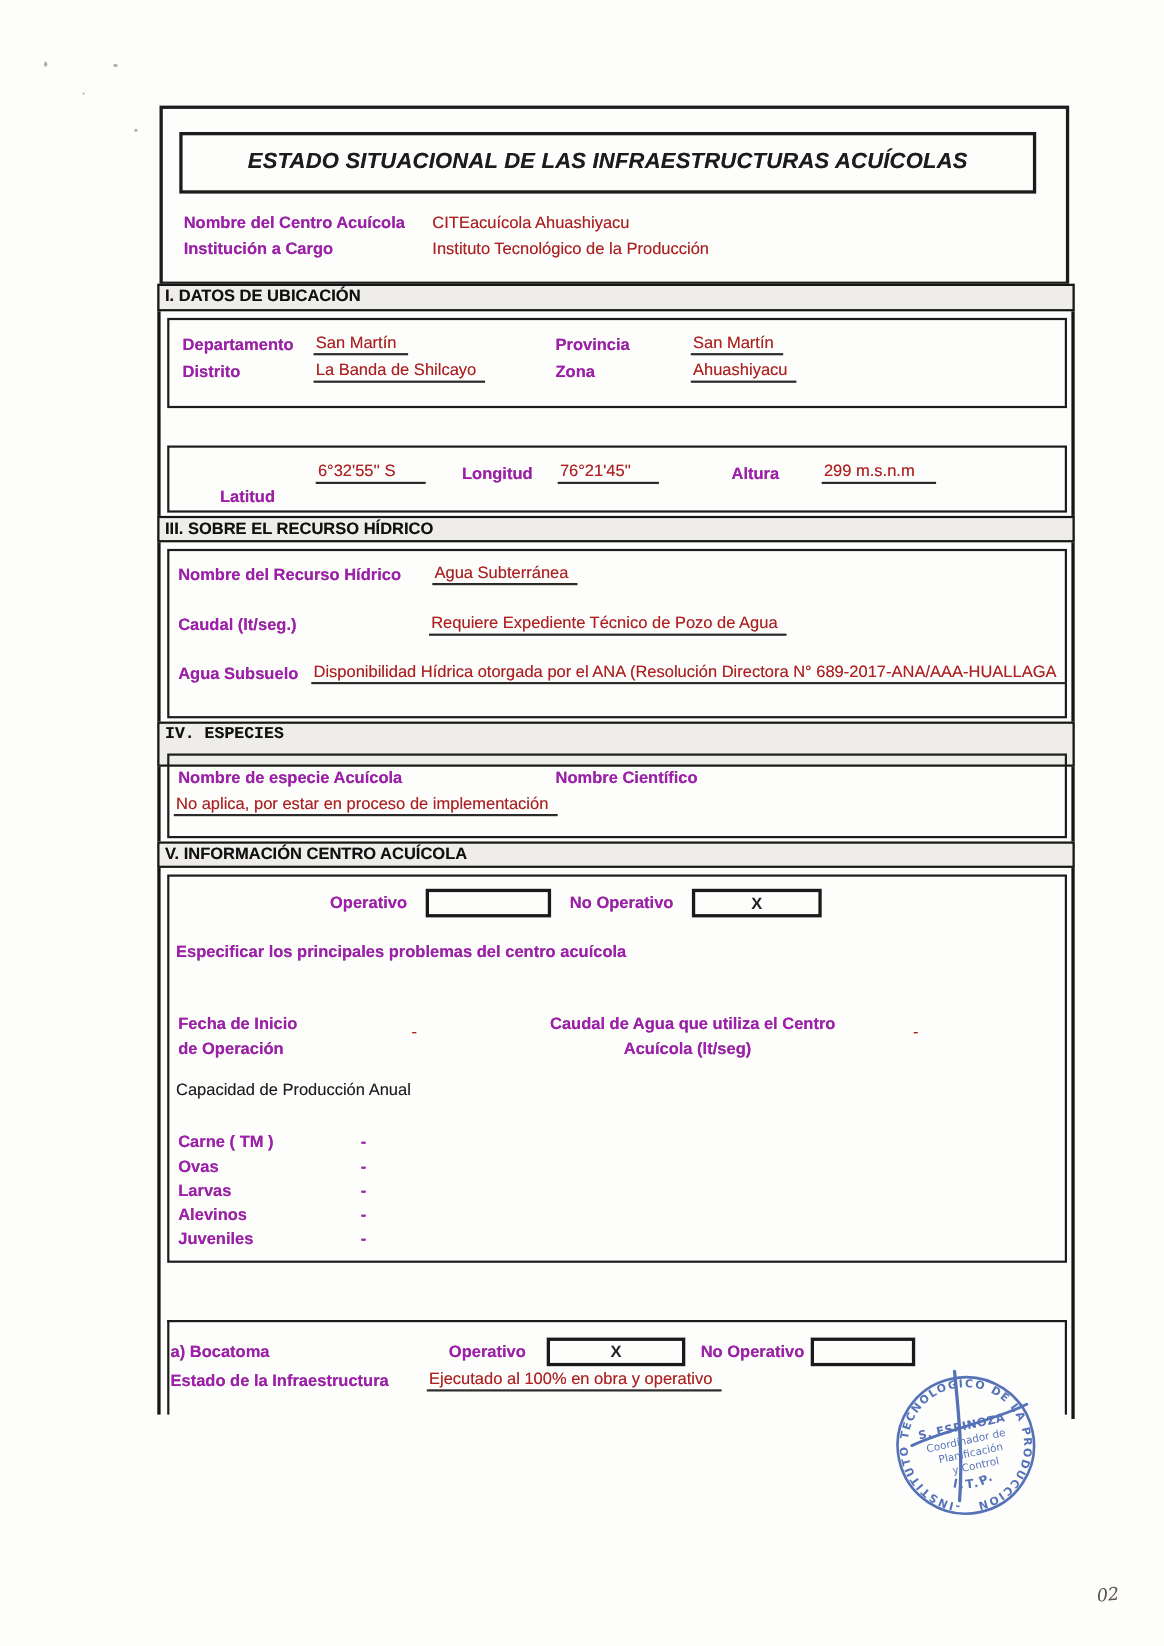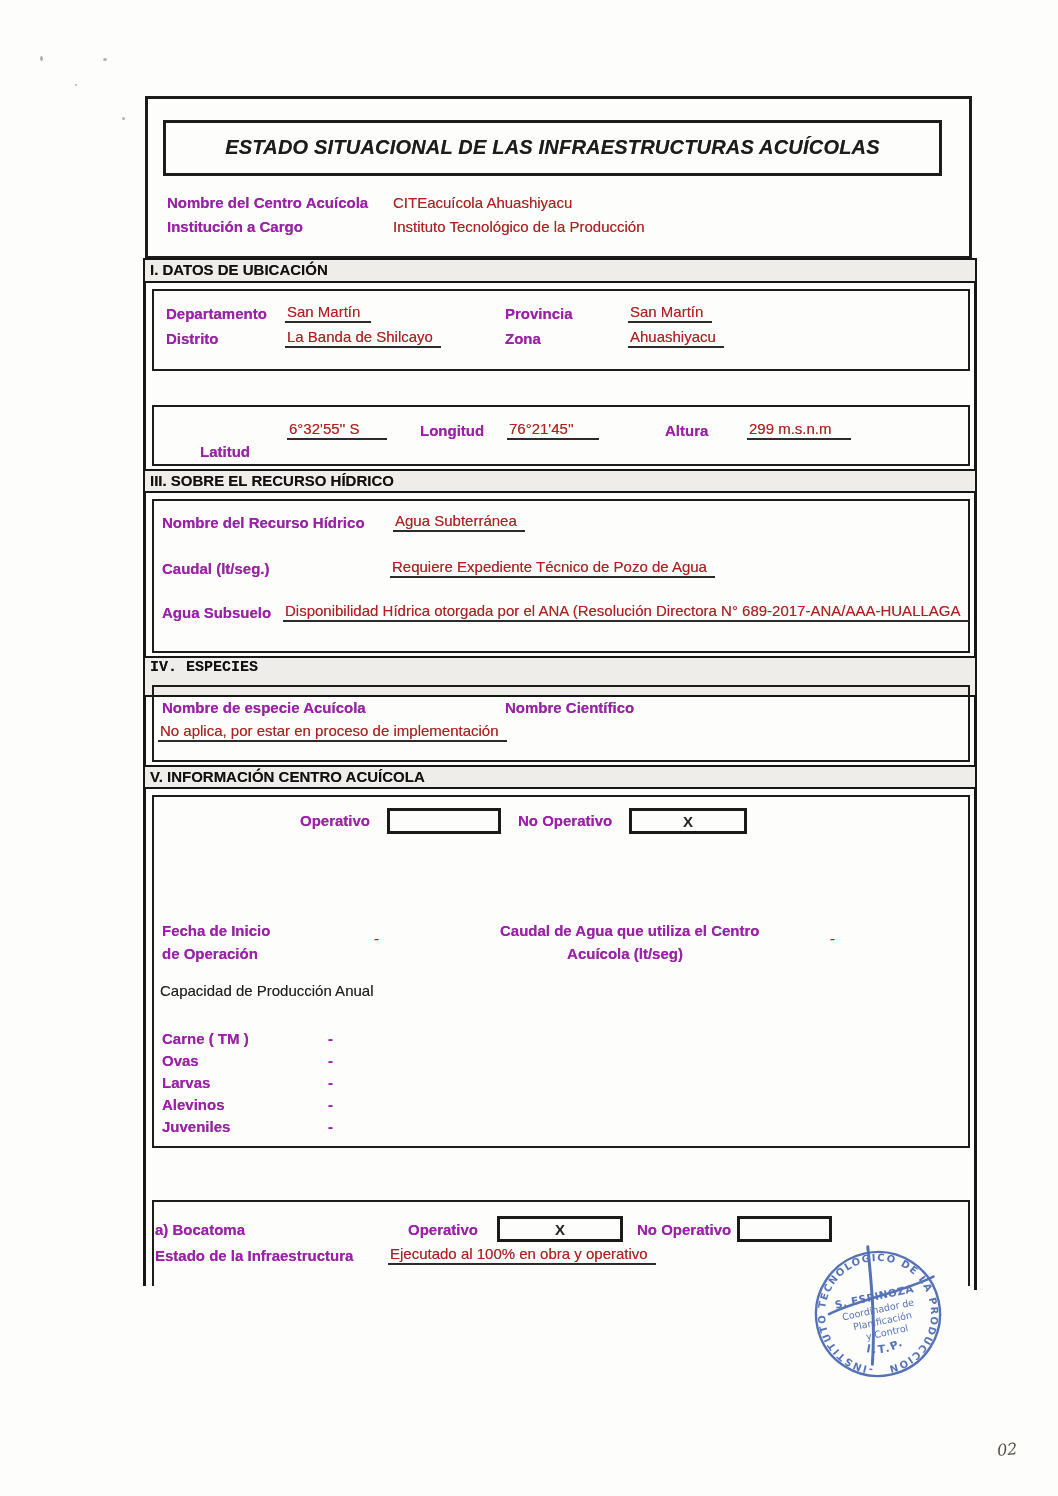--- a/index.html
+++ b/index.html
@@ -81,20 +81,21 @@
   <div class="label" style="left:162px; top:699px;">Nombre de especie Acuícola</div>
   <div class="label" style="left:505px; top:699px;">Nombre Científico</div>
   <div class="value u" style="left:158px; top:722px;">No aplica, por estar en proceso de implementación</div>
 
   <div class="bar" style="top:765px;">V. INFORMACIÓN CENTRO ACUÍCOLA</div>
   <div class="cbox" style="left:152px; top:795px; width:818px; height:353px;"></div>
   <div class="label" style="left:300px; top:812px;">Operativo</div>
   <div class="fieldbox" style="left:387px; top:808px; width:114px; height:26px;"></div>
   <div class="label" style="left:518px; top:812px;">No Operativo</div>
   <div class="fieldbox" style="left:629px; top:808px; width:118px; height:26px;">X</div>
+  <div class="label" style="left:160px; top:857px;">Especificar los principales problemas del centro acuícola</div>
 
   <div class="label hline2" style="left:162px; top:921px;">Fecha de Inicio</div>
   <div class="label hline2" style="left:162px; top:944px;">de Operación</div>
   <div class="value" style="left:374px; top:930px;">-</div>
   <div class="label hline2" style="left:500px; top:921px; width:250px; text-align:center;">Caudal de Agua que utiliza el Centro</div>
   <div class="label hline2" style="left:500px; top:944px; width:250px; text-align:center;">Acuícola (lt/seg)</div>
   <div class="value" style="left:830px; top:930px;">-</div>
 
   <div class="value" style="left:160px; top:982px; color:#1d1d1d;">Capacidad de Producción Anual</div>
 

